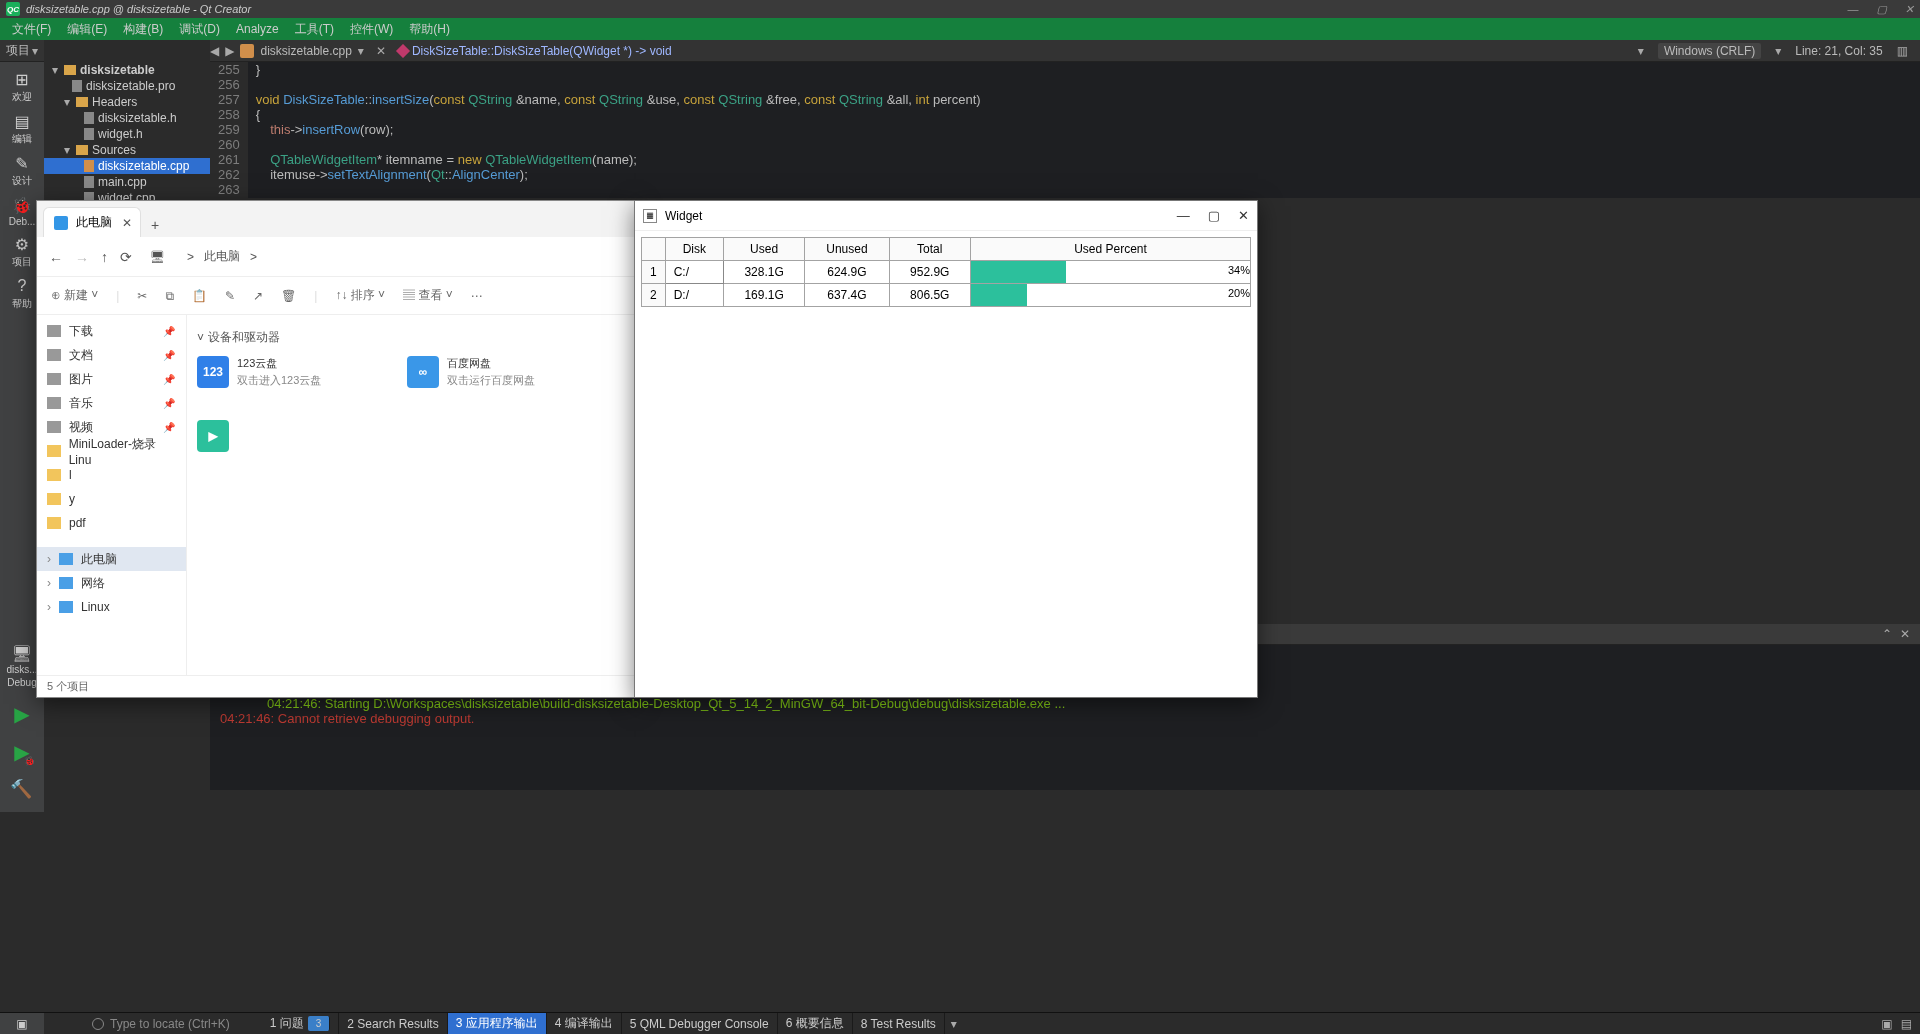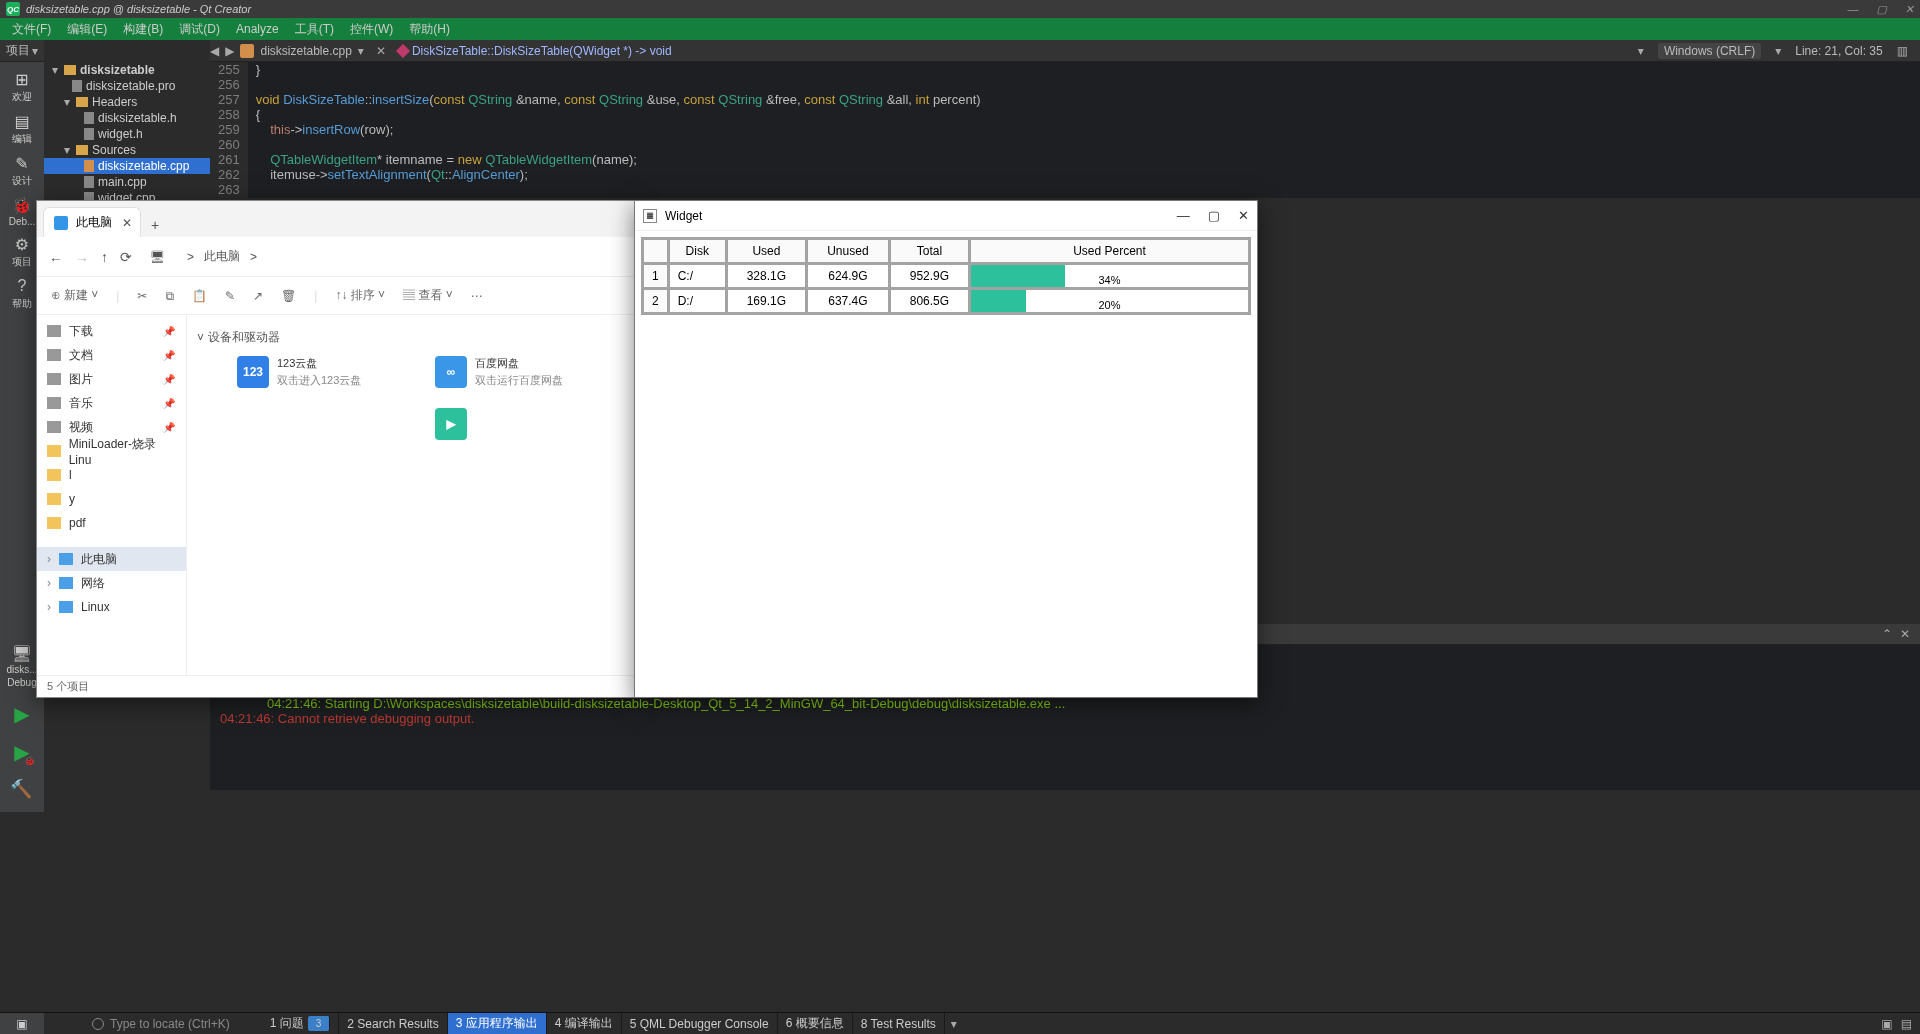--- a/index.html
+++ b/index.html
@@ -84,43 +84,43 @@
 .ex-body { flex: 1; display: flex; overflow: hidden; }
 .ex-side { width: 150px; border-right: 1px solid #eee; padding: 4px 0; font-size: 12px; overflow: hidden; }
 .ex-side .srow { display: flex; align-items: center; height: 24px; padding: 0 10px; gap: 8px; color: #333; cursor: pointer; }
 .ex-side .srow.sel { background: #e0e7f1; }
 .ex-side .sico { width: 14px; height: 12px; background: #f2c55c; }
 .ex-side .sico.blue { background: #4a9fe6; }
 .ex-side .sico.gray { background: #999; }
 .ex-side .pin { margin-left: auto; color: #888; font-size: 10px; }
 .ex-main { flex: 1; padding: 6px 10px; }
 .ex-main .sect { color: #555; font-size: 12px; margin: 8px 0 10px; display: flex; align-items: center; gap: 4px; }
-.ex-main .items { display: flex; gap: 8px; flex-wrap: wrap; justify-content: flex-end; }
+.ex-main .items { display: flex; gap: 20px; flex-wrap: wrap; }
 .ex-drive { width: 190px; display: flex; gap: 8px; align-items: flex-start; margin-bottom: 12px; }
 .ex-drive .dico { width: 32px; height: 32px; background: #3080e8; border-radius: 4px; display: flex; align-items: center; justify-content: center; color: #fff; font-weight: bold; font-size: 12px; }
 .ex-drive .dico.disk { background: #d9d9d9; position: relative; }
 .ex-drive .dico.disk::after { content: ''; position: absolute; bottom: 2px; left: 2px; width: 6px; height: 6px; background: #2cb56a; border-radius: 50%; }
 .ex-drive .dtxt { font-size: 11px; color: #333; }
 .ex-drive .dsub { color: #888; font-size: 11px; margin-top: 2px; }
 .ex-drive .bar { width: 150px; height: 14px; border: 1px solid #ccc; margin-top: 4px; position: relative; }
 .ex-drive .bar .fill { height: 100%; background: #26a0da; }
 .ex-footer { height: 22px; display: flex; align-items: center; padding: 0 10px; font-size: 11px; color: #666; border-top: 1px solid #eee; }
 
 
 .qtwidget { position: absolute; left: 634px; top: 200px; width: 624px; height: 498px; background: #fff; border: 1px solid #777; box-shadow: 0 6px 22px rgba(0,0,0,.5); display: flex; flex-direction: column; }
 .qw-title { height: 30px; display: flex; align-items: center; padding: 0 8px; font-size: 12px; border-bottom: 1px solid #eee; }
 .qw-title .ico { width: 14px; height: 14px; border: 1px solid #888; margin-right: 8px; display: flex; align-items: center; justify-content: center; font-size: 8px; }
 .qw-title .ctrls { margin-left: auto; display: flex; gap: 18px; color: #333; font-size: 13px; }
 .qw-body { padding: 6px; }
 .qw-table { width: 100%; border-collapse: collapse; font-size: 12px; }
-.qw-table th, .qw-table td { border: 3px solid #a3a3a3; padding: 4px 8px; text-align: center; height: 22px; background: #fff; }
+.qw-table th, .qw-table td { border: 1px solid #a3a3a3; padding: 4px 8px; text-align: center; height: 22px; background: #fff; }
 .qw-table th { background: #fafafa; font-weight: normal; }
 .qw-table .prog { position: relative; height: 22px; padding: 0; }
 .qw-table .prog .pbar { position: absolute; left: 0; top: 0; bottom: 0; background: #2cc09c; }
-.qw-table .prog .ptxt { position: absolute; width: 100%; top: 9px; font-size: 11px; }
+.qw-table .prog .ptxt { position: absolute; width: 100%; top: 3px; font-size: 11px; text-align: right; }
 .qw-table .rownum { background: #fafafa; width: 14px; }
 .qw-table td.sel { border: 1px solid #888; }
 </style>
 </head>
 <body>
 
 <div class="titlebar">
   <div class="icon">QC</div>
   <span>disksizetable.cpp @ disksizetable - Qt Creator</span>
   <div class="win-ctrl">

